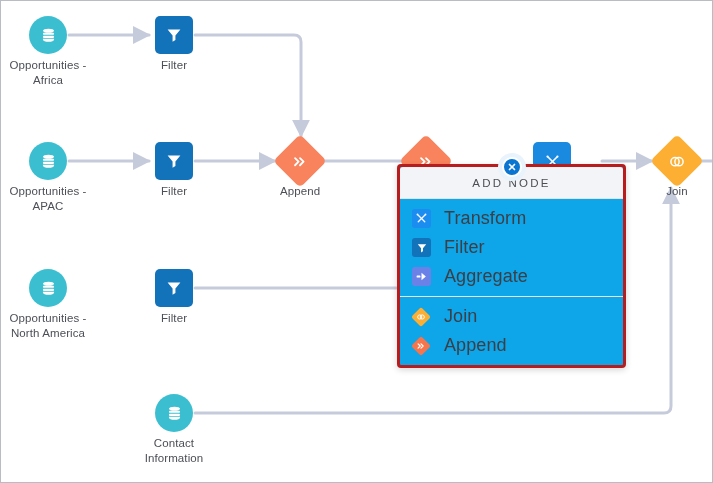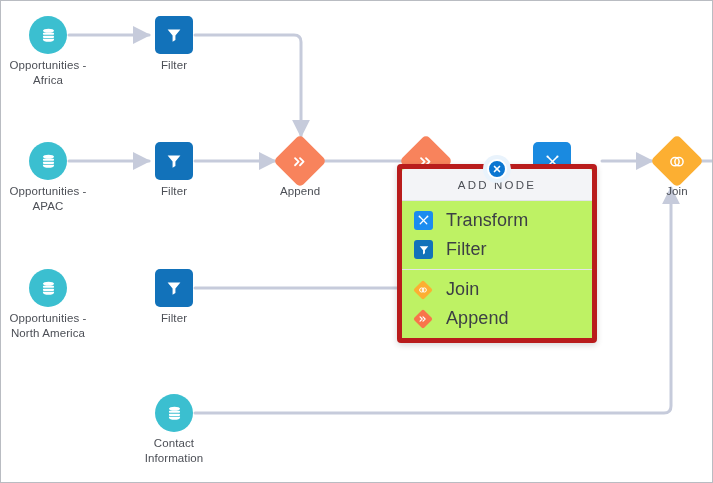--- a/index.html
+++ b/index.html
@@ -82,23 +82,23 @@
     line-height: 15px;
     color: #4c4f56;
     letter-spacing: 0.1px;
   }
 
   
   #add-node-popup {
     position: absolute;
     left: 396px;
     top: 163px;
-    width: 200px;
-    background: #bef264;
-    border: 5px solid #b91c1c;
+    width: 229px;
+    background: #0ea5e9;
+    border: 3px solid #b91c1c;
     border-radius: 4px;
     box-shadow: 0 2px 6px rgba(0,0,0,0.16);
     box-sizing: border-box;
     z-index: 40;
   }
   #popup-header {
     height: 31px;
     background: #f3f4f7;
     border-bottom: 1px solid #e2e3e7;
     border-radius: 3px 3px 0 0;
@@ -360,20 +360,29 @@
 
       <div class="menu-item">
         <span class="menu-icon mi-filter">
           <svg width="12" height="12" viewBox="0 0 24 24" fill="#ffffff">
             <path d="M3.5 4.5 h17 l-6.6 8 v6.2 l-3.8 2.2 v-8.4 z"></path>
           </svg>
         </span>
         <span class="menu-label">Filter</span>
       </div>
 
+      <div class="menu-item">
+        <span class="menu-icon mi-aggregate">
+          <svg width="13" height="13" viewBox="0 0 24 24" fill="#ffffff">
+            <rect x="3" y="10" width="7" height="4" rx="1"></rect>
+            <path d="M12 5 L12 19 L20 12 z"></path>
+          </svg>
+        </span>
+        <span class="menu-label">Aggregate</span>
+      </div>
 
     </div>
 
     <div class="menu-group">
 
       <div class="menu-item">
         <span class="menu-icon mi-diamond">
           <svg width="10" height="10" viewBox="0 0 24 24" fill="none" stroke="#ffffff" stroke-width="2.4">
             <circle cx="9" cy="12" r="5"></circle>
             <circle cx="15" cy="12" r="5"></circle>

